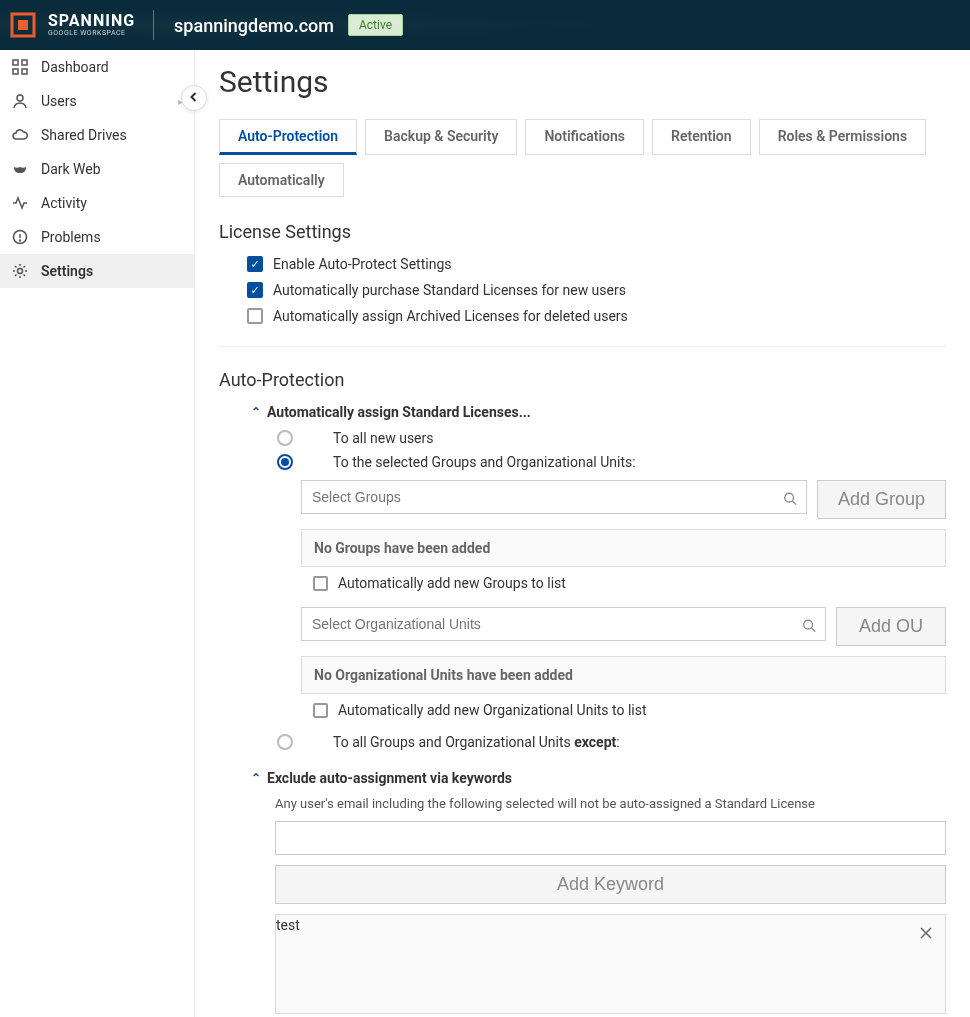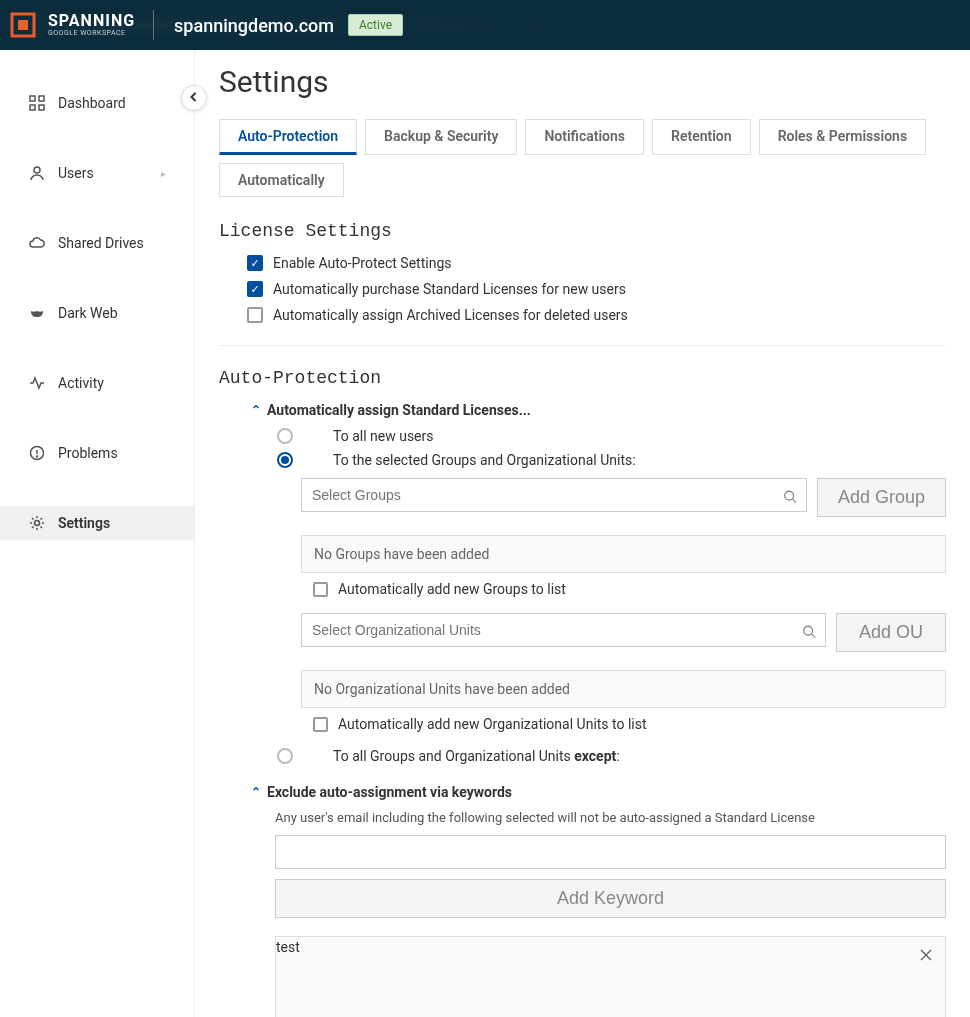--- a/index.html
+++ b/index.html
@@ -10,52 +10,52 @@
   .logo-mark { width: 30px; height: 30px; margin-right: 10px; display:flex; align-items:center; justify-content:center; }
   .logo-text { display: flex; flex-direction: column; line-height: 1; }
   .logo-title { font-weight: 700; font-size: 16px; letter-spacing: 1px; }
   .logo-sub { font-size: 7px; letter-spacing: 0.5px; color: #c9d4da; margin-top:1px; }
   .divider-v { width:1px; height:30px; background: rgba(255,255,255,0.35); margin: 0 8px 0 0; }
   .domain-area { display:flex; align-items:center; padding-left: 12px; }
   .domain-text { font-size: 18px; color:#fff; font-weight:500; margin-right: 14px; }
   .status-badge { background:#d8ecd4; color:#3d7a2e; font-size:12px; padding: 3px 10px; border:1px solid #a9cfa0; border-radius:2px; }
   .layout { display:flex; height: calc(1017px - 50px); }
   .sidebar { width:195px; background:#fff; border-right:1px solid #eee; position:relative; flex-shrink:0; }
-  .nav-item { display:flex; align-items:center; padding: 8px 28px; color:#333; font-size:14px; cursor:pointer; position:relative;margin-top:36px; }
+  .nav-item { display:flex; align-items:center; padding: 8px 11px; color:#333; font-size:14px; cursor:pointer; position:relative; }
   .nav-item.active { background:#f0f0f0; font-weight:600; }
   .nav-icon { width:18px; height:18px; margin-right:12px; display:flex; align-items:center; justify-content:center; color:#555; flex-shrink:0; }
   .nav-caret { margin-left:auto; color:#bbb; font-size:10px; }
   .collapse-btn { position:absolute; top:35px; right:-13px; width:26px; height:26px; background:#fff; border:1px solid #ddd; border-radius:50%; display:flex; align-items:center; justify-content:center; box-shadow:0 1px 4px rgba(0,0,0,0.1); cursor:pointer; z-index:5; }
   .main { flex:1; padding: 14px 24px 24px 24px; overflow-y:auto; }
   .page-title { font-size: 30px; color:#333; font-weight: 400; margin-bottom: 20px; }
   .tabs { display:flex; gap:8px; border-bottom: none; margin-bottom: 24px; flex-wrap: wrap; }
   .tab { border:1px solid #ddd; background:#fff; color:#666; font-size:14px; padding: 8px 18px; cursor:pointer; font-weight:600; }
   .tab.active { color:#004f9e; border-bottom:3px solid #004f9e; border-top-color:#ddd; border-left-color:#ddd; border-right-color:#ddd; background:#fff; }
-  .section-title { font-size:18px; color:#333; margin-bottom: 14px; font-weight:400;font-family:Liberation Mono, monospace; }
+  .section-title { font-size:18px; color:#333; margin-bottom: 14px; font-weight:400; }
   .check-row { display:flex; align-items:flex-end; margin: 10px 0 10px 28px; font-size:14px; color:#333; }
   .checkbox { width:16px; height:16px; border:2px solid #004f9e; border-radius:2px; margin-right:10px; display:flex; align-items:center; justify-content:center; cursor:pointer; flex-shrink:0; }
   .checkbox.checked { background:#004f9e; }
   .checkbox.checked::after { content:"✓"; color:#fff; font-size:11px; line-height:1; }
   .checkbox.unchecked { border-color:#999; }
   hr.sep { border:none; border-top:1px solid #eee; margin: 22px 0; }
   .accordion { margin-left: 28px; }
   .acc-header { display:flex; align-items:center; font-weight:700; font-size:14px; color:#333; cursor:pointer; margin-bottom:10px; }
   .acc-arrow { width:18px; display:inline-flex; justify-content:center; color:#004f9e; font-size:12px; margin-right: 2px; }
   .acc-arrow.collapsed { color:#333; }
   .radio-row { display:flex; align-items:center; margin: 8px 0 8px 30px; font-size:14px; color:#333;gap:30px; }
   .radio { width:16px; height:16px; border:2px solid #bbb; border-radius:50%; margin-right:10px; cursor:pointer; display:flex; align-items:center; justify-content:center; flex-shrink:0; }
   .radio.selected { border-color:#004f9e; }
   .radio.selected::after { content:""; width:8px; height:8px; background:#004f9e; border-radius:50%; }
-  .input-row { display:flex; gap:10px; margin:10px 0 18px 54px; }
+  .input-row { display:flex; gap:10px; margin:10px 0 10px 54px; }
   .input-row.narrow { margin-left:28px;flex-direction:column; }
   .search-input { flex:1; position:relative; }
   .search-input input { width:100%; border:1px solid #ccc; padding:8px 34px 8px 10px; font-size:14px; color:#333; background:#fff; }
   .search-input .mag { position:absolute; right:10px; top:50%; transform:translateY(-50%); color:#888; }
   .btn-secondary { background:#f5f5f5; border:1px solid #ccc; color:#888; padding: 8px 20px; font-size:18px; cursor:pointer; min-width:110px; }
-  .empty-box { border:1px solid #ddd; background:#fafafa; color:#666; padding:10px 12px; margin:0 0 6px 54px; font-size:14px; }
+  .empty-box { border:1px solid #ddd; background:#fafafa; color:#666; padding:10px 12px; margin:0 0 6px 54px; font-size:14px;font-weight:bold; }
   .sub-check { display:flex; align-items:center; margin:8px 0 16px 66px; font-size:14px; }
   .sub-check .checkbox { border-color:#999; width:15px; height:15px; }
   .desc-text { font-size:13px; color:#555; margin:4px 0 10px 28px; }
   .keyword-pool { border:1px solid #ddd; background:#fafafa; min-height:100px; margin:10px 0 0 28px; padding:0; position:relative; }
   .keyword-item { display:inline-block; margin:2px 10px 2px 0; font-size:14px; color:#333; }
   .keyword-x { position:absolute; top:10px; right:12px; color:#666; cursor:pointer; font-size:16px; }
   .ou-except strong { font-weight:700; }
   .keyword-input { flex:1; border:1px solid #ccc; padding:8px 10px; font-size:14px; }
   .section-block { margin-bottom: 20px; }
 </style>

